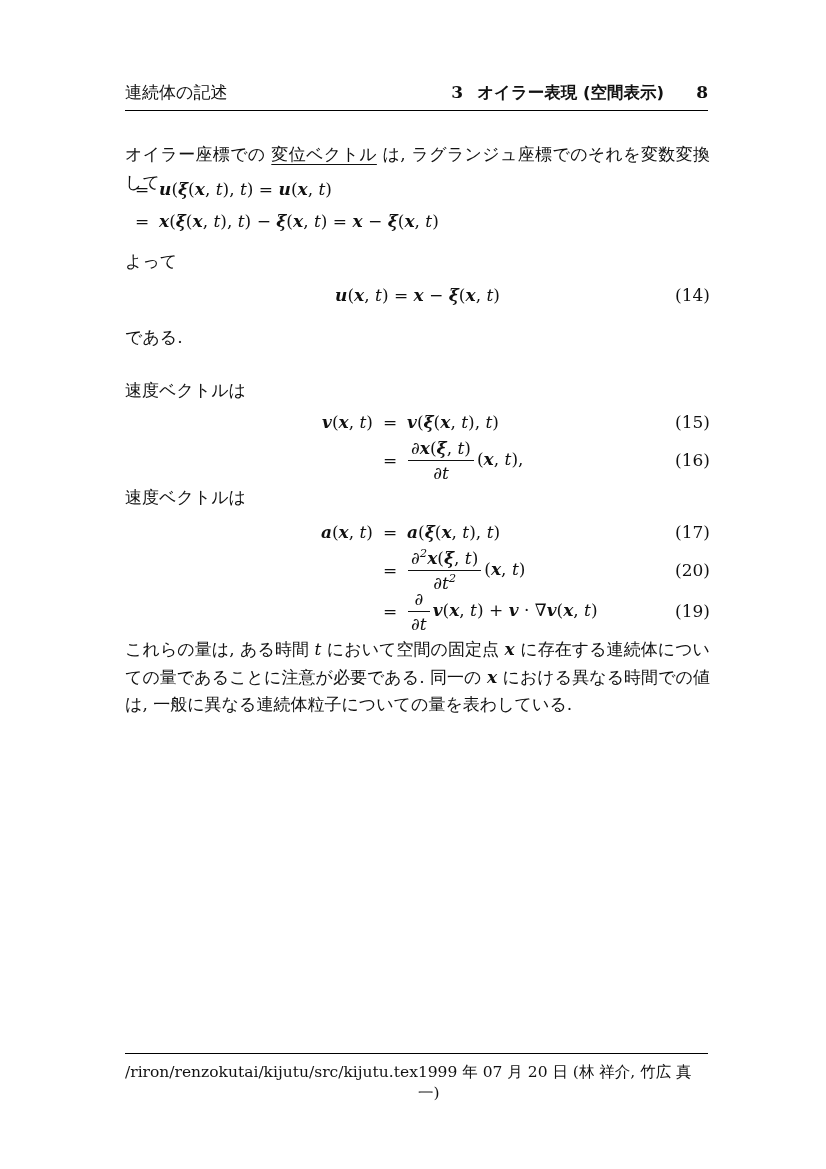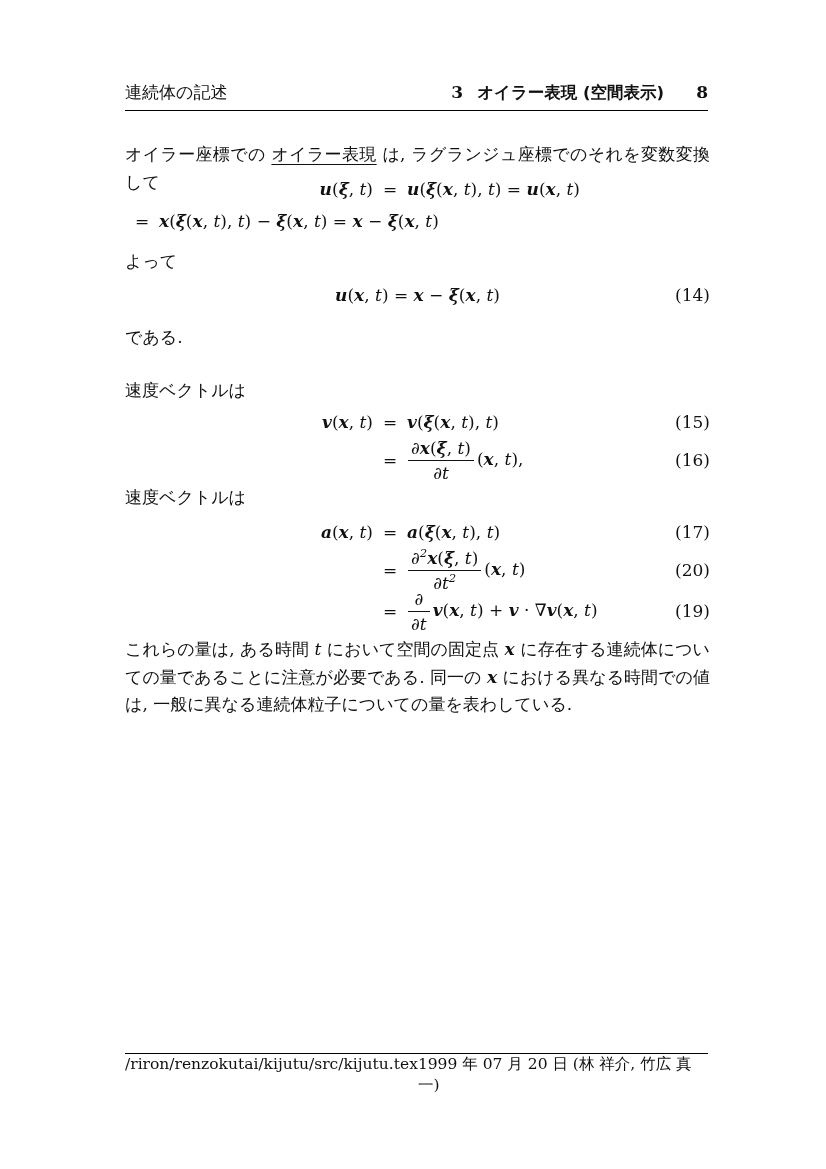--- a/index.html
+++ b/index.html
@@ -45,43 +45,42 @@
   sup  { font-size:68%; line-height:0; }
   .frac {
     display:inline-block; vertical-align:middle; text-align:center;
     margin:0 3px 0 1px;
   }
   .frac .fn { display:block; padding:0 3px 2px; line-height:20px; }
   .frac .fd { display:block; border-top:1.5px solid #111; padding:2px 3px 0; line-height:20px; }
   
   .footer {
     position:absolute; left:125px; top:1053px; width:583px;
-    border-top:1.5px solid #000; padding-top:0;
+    border-top:1.5px solid #000; padding-top:8px;
     display:flex; align-items:baseline; font-size:15.5px;
   }
   .f-date { margin-left:auto; }
 </style>
 </head>
 <body>
 
 <div class="page">
 
   <div class="header">
     <span class="h-left">連続体の記述</span>
     <span class="h-right">
       <span class="h-num">3</span>
       <span class="h-title">オイラー表現 (空間表示)</span>
       <span class="h-page">8</span>
     </span>
   </div>
 
-  <p class="jpara" style="top:141px"><span class="m-r">オイラー座標での </span><span class="m-u">オイラー表現</span><span class="m-r"> は, ラグランジュ座標でのそれを変数変換して</span></p>
+  <p class="jpara" style="top:141px"><span class="m-r">オイラー座標での </span><span class="m-u">変位ベクトル</span><span class="m-r"> は, ラグランジュ座標でのそれを変数変換して</span></p>
 
   <div class="eqrow" style="top:176px;height:26px">
-    <span class="lhs"><span class="m-b">u</span><span class="m-r">(</span><span class="m-b">ξ</span><span class="m-r">, </span><span class="m-i">t</span><span class="m-r">)</span></span>
     <span class="eqs">=</span>
     <span class="rhs"><span class="m-b">u</span><span class="m-r">(</span><span class="m-b">ξ</span><span class="m-r">(</span><span class="m-b">x</span><span class="m-r">, </span><span class="m-i">t</span><span class="m-r">), </span><span class="m-i">t</span><span class="m-r">) = </span><span class="m-b">u</span><span class="m-r">(</span><span class="m-b">x</span><span class="m-r">, </span><span class="m-i">t</span><span class="m-r">)</span></span>
   </div>
   <div class="eqrow" style="top:207px;height:28px">
     <span class="eqs">=</span>
     <span class="rhs"><span class="m-b">x</span><span class="m-r">(</span><span class="m-b">ξ</span><span class="m-r">(</span><span class="m-b">x</span><span class="m-r">, </span><span class="m-i">t</span><span class="m-r">), </span><span class="m-i">t</span><span class="m-r">) − </span><span class="m-b">ξ</span><span class="m-r">(</span><span class="m-b">x</span><span class="m-r">, </span><span class="m-i">t</span><span class="m-r">) = </span><span class="m-b">x</span><span class="m-r"> − </span><span class="m-b">ξ</span><span class="m-r">(</span><span class="m-b">x</span><span class="m-r">, </span><span class="m-i">t</span><span class="m-r">)</span></span>
   </div>
 
   <p class="jlabel" style="top:248px">よって</p>
 

